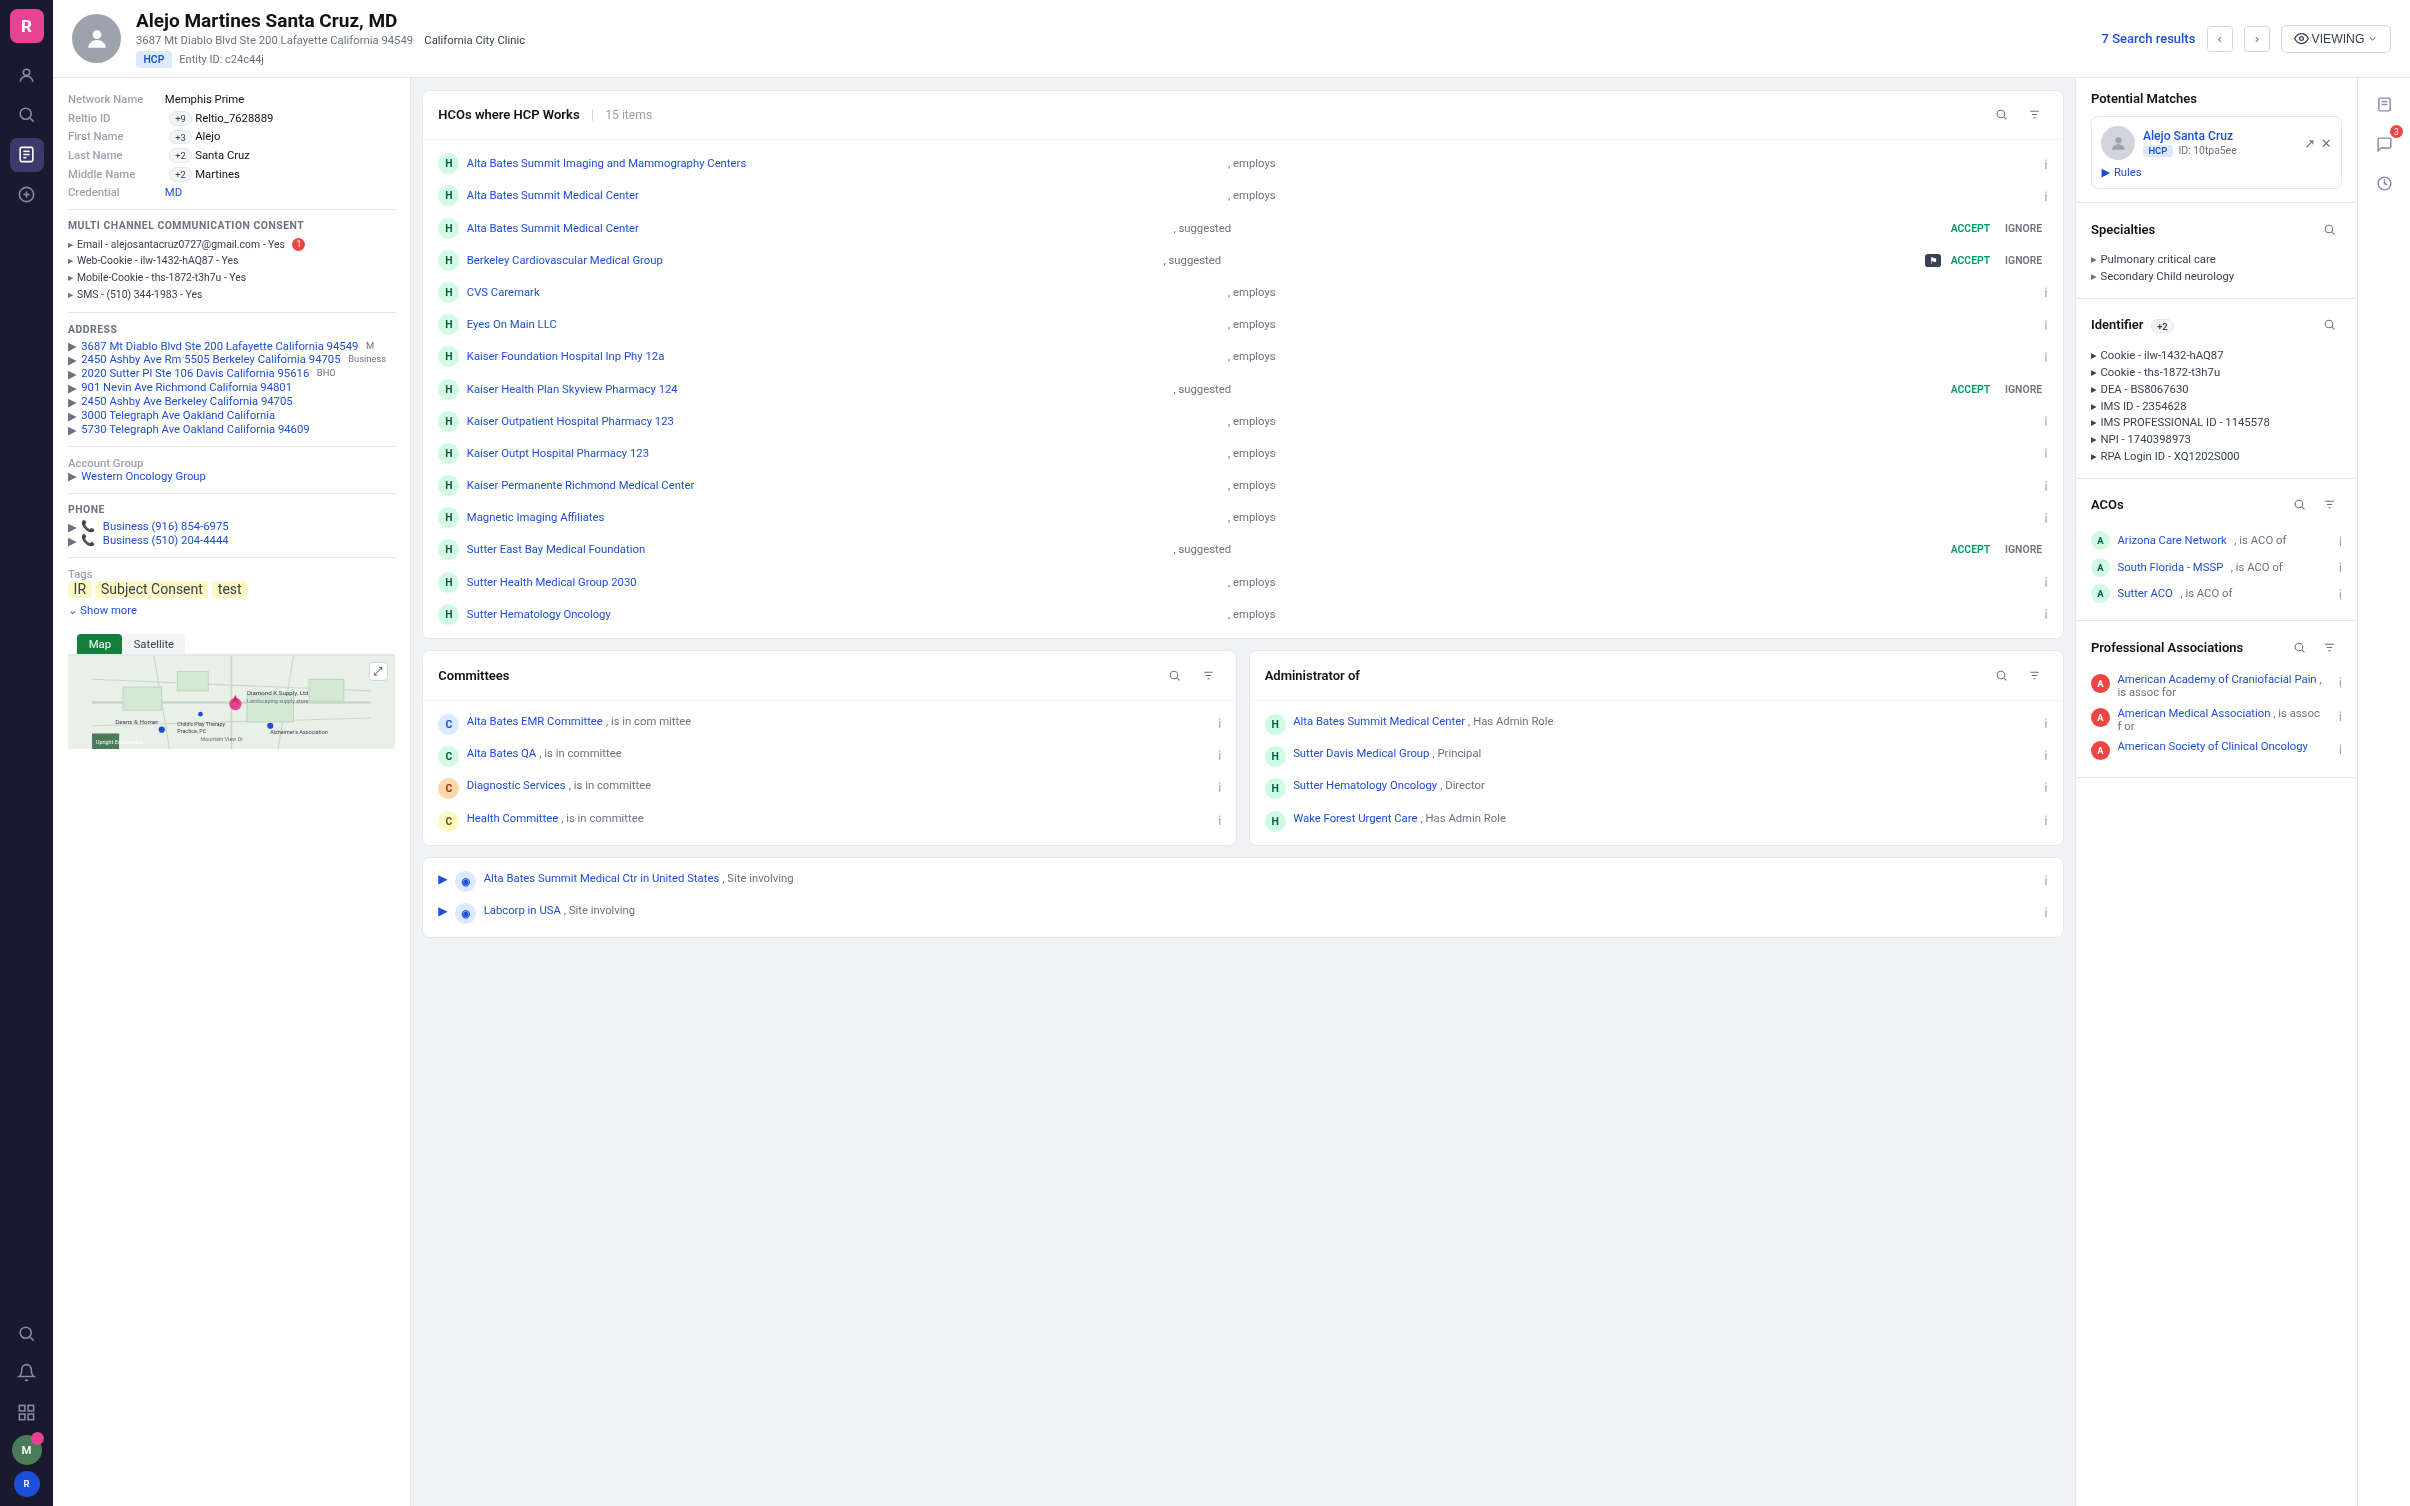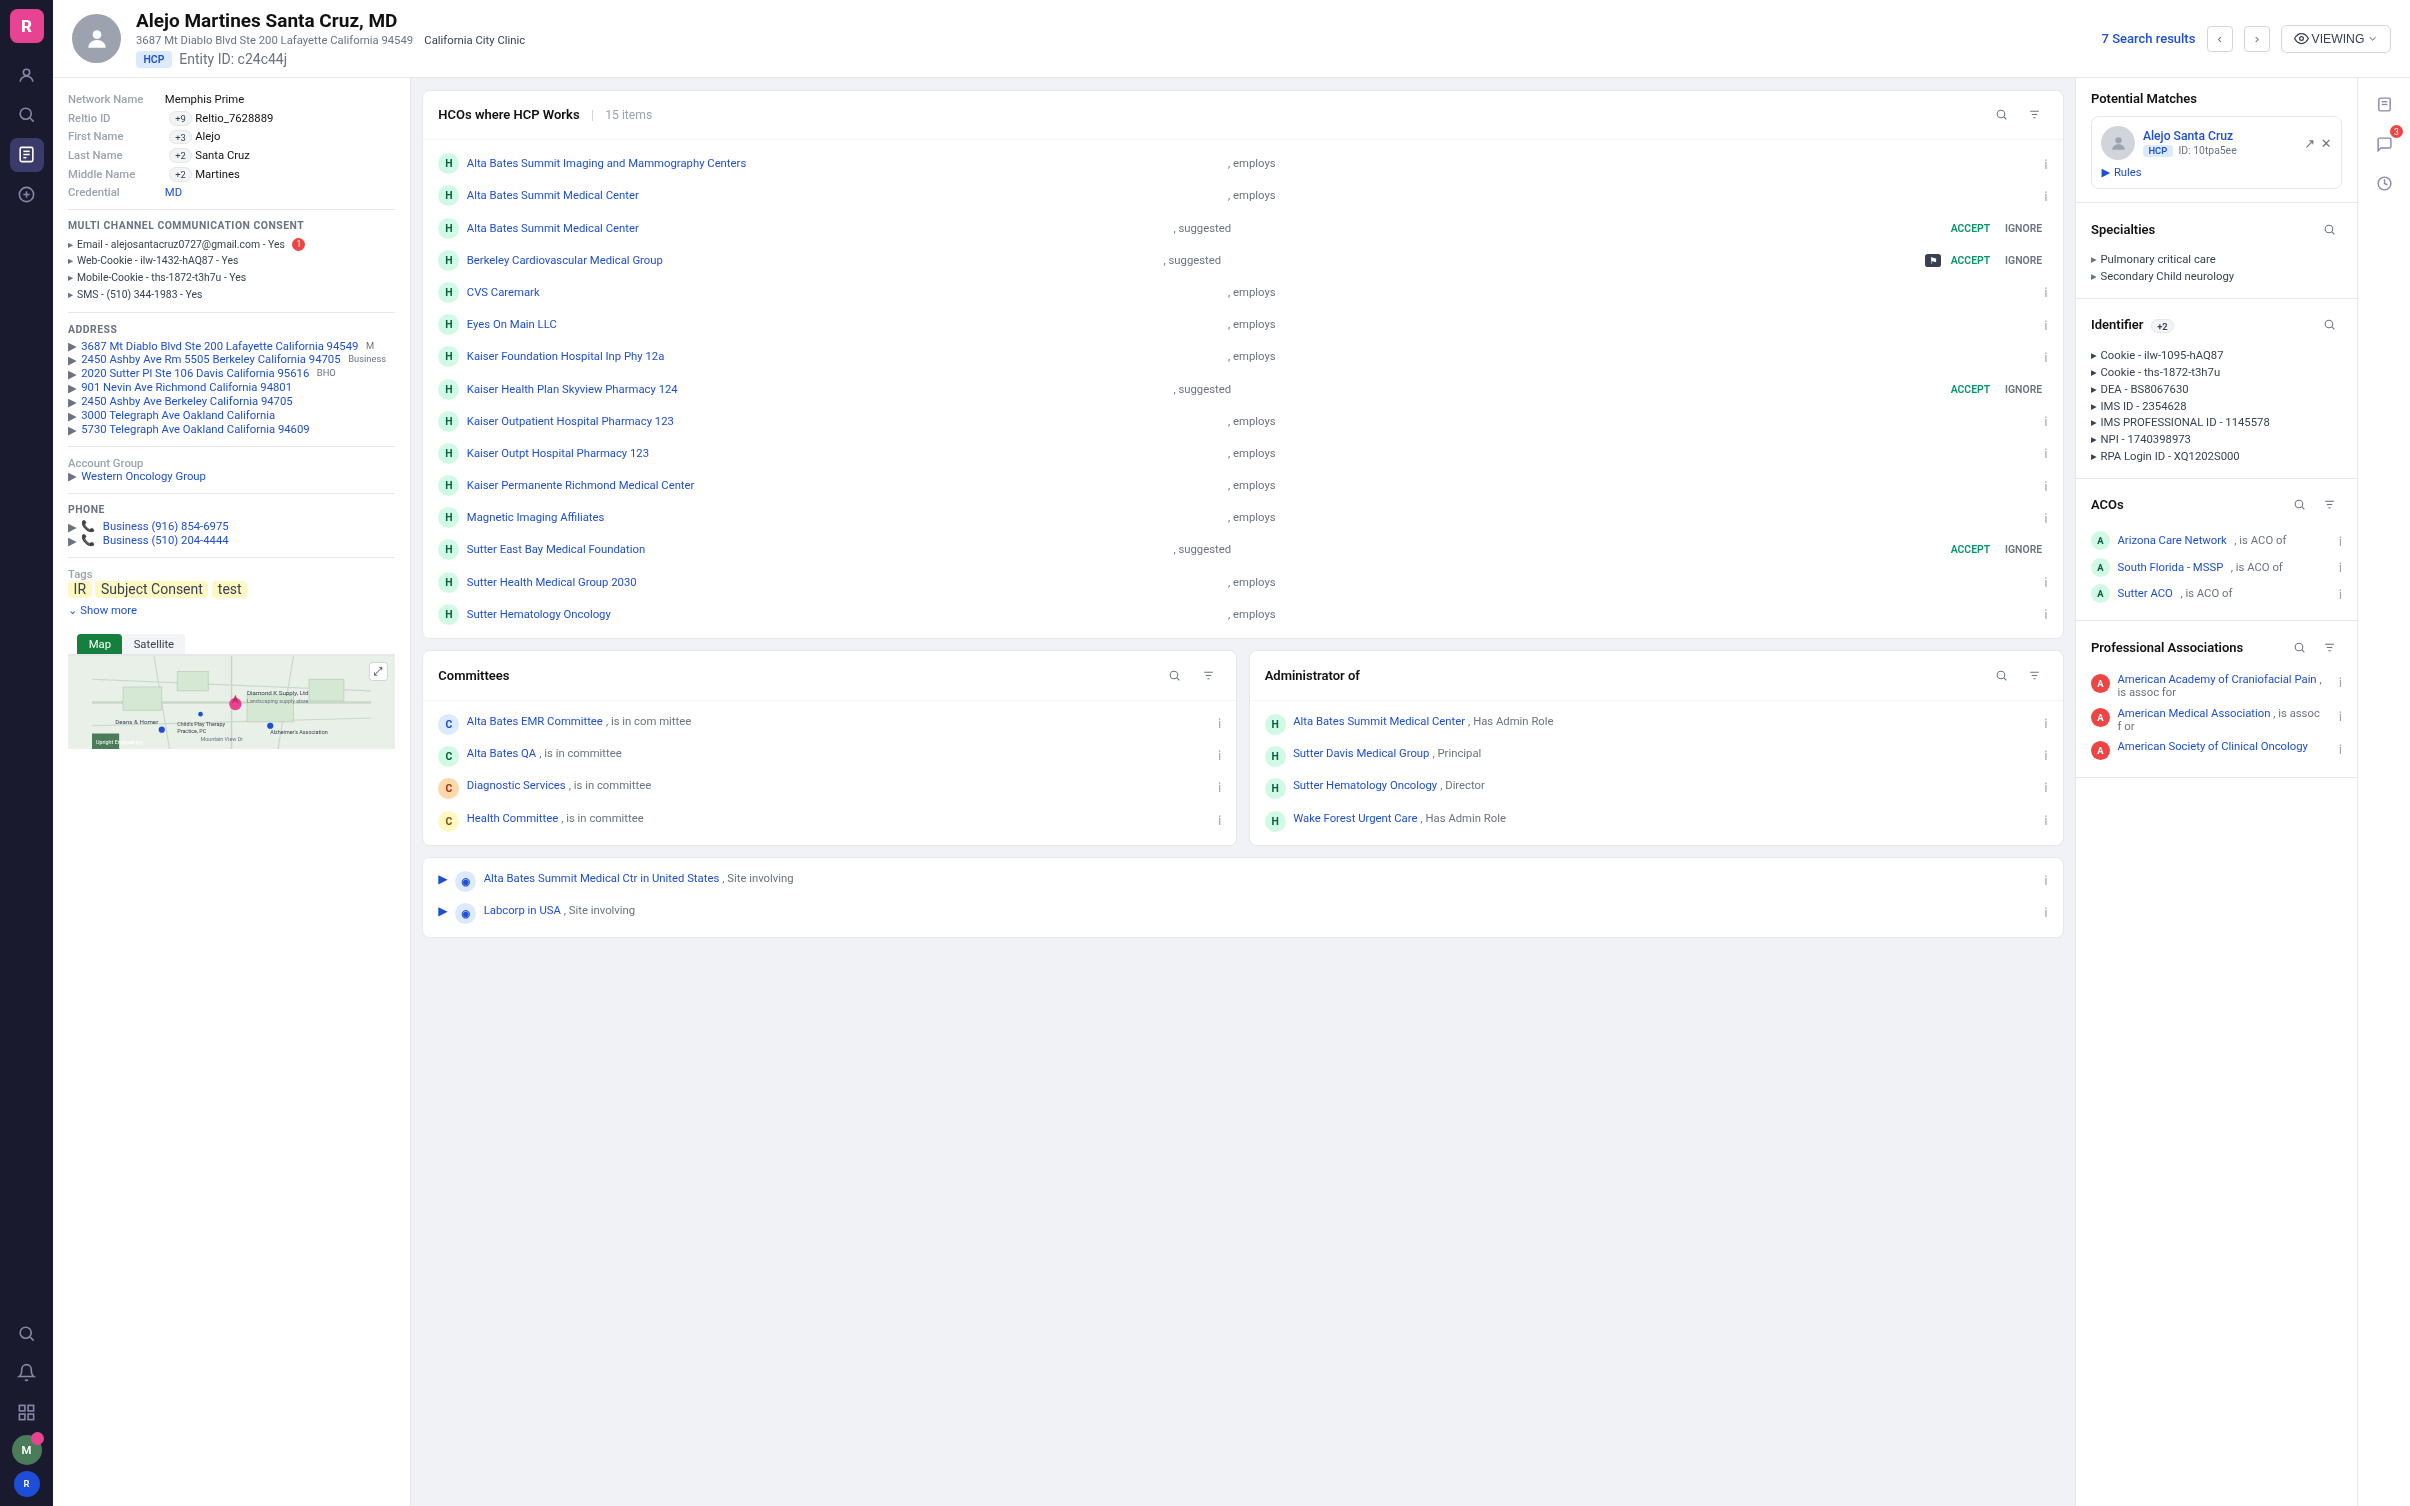--- a/index.html
+++ b/index.html
@@ -22,21 +22,21 @@
     .main { flex: 1; display: flex; flex-direction: column; overflow: hidden; }
 
     
     .top-header { background: white; border-bottom: 0.9px solid #e5e7eb; padding: 9.4px 19px; display: flex; align-items: center; gap: 15px; min-height: 75px; }
     .avatar-large { width: 49px; height: 49px; border-radius: 50%; background: #9ca3af; display: flex; align-items: center; justify-content: center; color: white; font-size: 21px; flex-shrink: 0; }
     .header-info { flex: 1; }
     .header-name { font-size: 19px; font-weight: 700; color: #111; }
     .header-address { font-size: 11.3px; color: #6b7280; margin-top: 1.9px; }
     .header-tags { display: flex; gap: 7.5px; margin-top: 3.8px; align-items: center; }
     .tag-hcp { background: #dbeafe; color: #1d4ed8; padding: 1.9px 7.5px; border-radius: 3.8px; font-size: 10.4px; font-weight: 600; }
-    .entity-id { font-size: 14px; color: #6b7280; }
+    .entity-id { font-size: 11px; color: #6b7280; }
     .header-right { display: flex; align-items: center; gap: 11.3px; margin-left: auto; }
     .search-results-text { color: #1d4ed8; font-size: 13px; font-weight: 500; }
     .nav-btn { width: 26px; height: 26px; border: 0.9px solid #d1d5db; border-radius: 3.8px; background: white; cursor: pointer; display: flex; align-items: center; justify-content: center; color: #6b7280; }
     .viewing-btn { border: 0.9px solid #d1d5db; border-radius: 5.6px; background: white; cursor: pointer; display: flex; align-items: center; gap: 3px; padding: 5.6px 11.3px; font-size: 12.2px; color: #374151; }
 
     
     .content { display: flex; flex: 1; overflow: hidden; gap: 0; }
 
     
     .left-panel { width: 358px; background: white; border-right: 0.9px solid #e5e7eb; overflow-y: auto; padding: 15px; flex-shrink: 0; }
@@ -786,21 +786,21 @@
               <svg width="13" height="13" viewBox="0 0 24 24" fill="none" stroke="currentColor" stroke-width="2">
                   <circle cx="11" cy="11" r="7"></circle>
                   <line x1="16.5" y1="16.5" x2="21" y2="21"></line>
                 </svg>
             </button>
           </div>
         </div>
         <div id="identifier-list">
             <div class="identifier-item">
               <span>▸</span>
-              <span>Cookie - ilw-1095-hAQ87</span>
+              <span>Cookie - ilw-1432-hAQ87</span>
             </div>
             <div class="identifier-item">
               <span>▸</span>
               <span>Cookie - ths-1872-t3h7u</span>
             </div>
             <div class="identifier-item">
               <span>▸</span>
               <span>DEA - BS8067630</span>
             </div>
             <div class="identifier-item">

